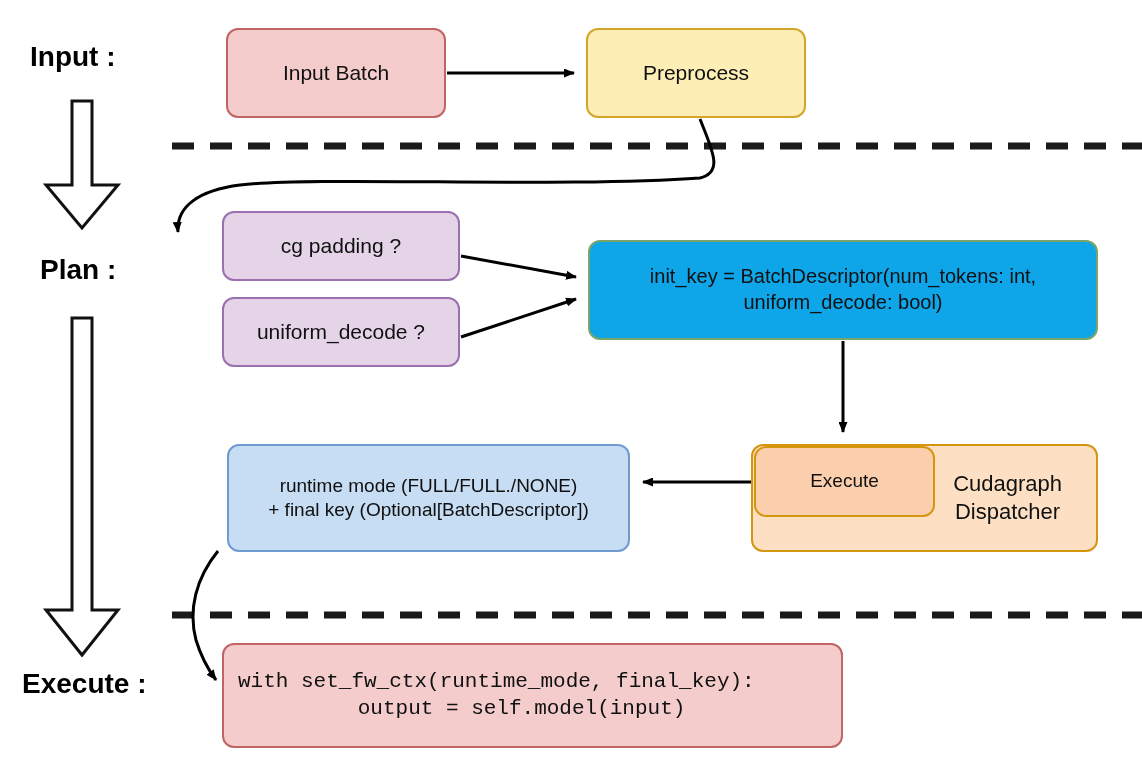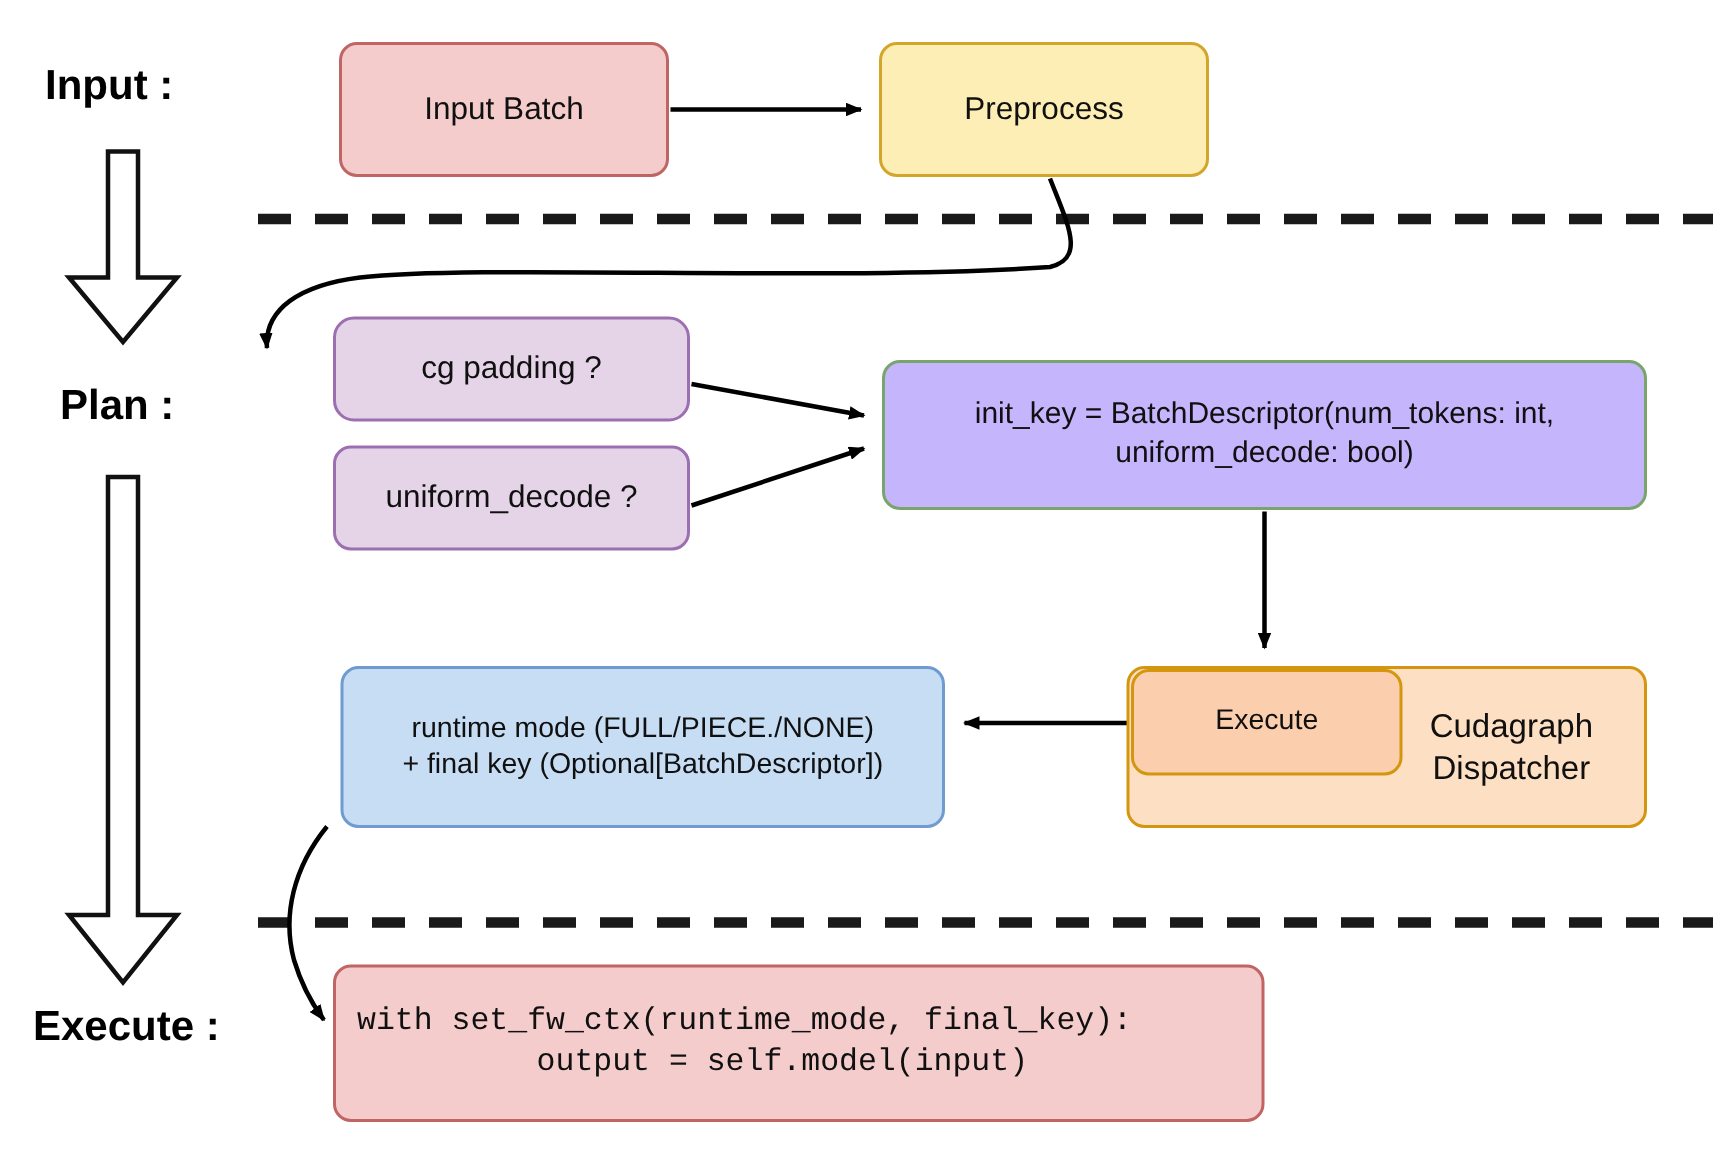--- a/index.html
+++ b/index.html
@@ -70,40 +70,40 @@
 
   <div class="stage-label" style="left:22px;top:668px;font-size:28px;">Execute :</div>
 
   <div class="node" style="left:226px;top:28px;width:220px;height:90px;
               background:#f5cccc;border-color:#c06464;font-size:21px;">Input Batch</div>
 
   <div class="node" style="left:586px;top:28px;width:220px;height:90px;
               background:#fdeeb5;border-color:#d3a62a;font-size:21px;">Preprocess</div>
 
   <div class="node" style="left:222px;top:211px;width:238px;height:70px;
-              background:#e5d4e8;border-color:#9b6fb0;font-size:21px;border-radius:14px;">cg padding ?</div>
+              background:#e5d4e8;border-color:#9b6fb0;font-size:21px;">cg padding ?</div>
 
   <div class="node" style="left:222px;top:297px;width:238px;height:70px;
               background:#e5d4e8;border-color:#9b6fb0;font-size:21px;">uniform_decode ?</div>
 
   <div class="node" style="left:588px;top:240px;width:510px;height:100px;
-              background:#c4b5fd;border-color:#79a56b;font-size:20px;
+              background:#0ea5e9;border-color:#79a56b;font-size:20px;
               white-space:pre-line;">init_key = BatchDescriptor(num_tokens: int,
 uniform_decode: bool)</div>
 
   <div class="node outer-dispatcher" style="left:751px;top:444px;width:347px;height:108px;
               background:#fde0c3;border-color:#d4960f;font-size:22px;
               white-space:pre-line;">Cudagraph
 Dispatcher</div>
 
   <div class="node inner-dispatch" style="left:754px;top:446px;width:181px;height:71px;
               background:#fbcfae;border-color:#d4960f;font-size:19px;">Execute</div>
 
   <div class="node" style="left:227px;top:444px;width:403px;height:108px;
               background:#c7ddf4;border-color:#6f9bd0;font-size:19px;
-              white-space:pre-line;">runtime mode (FULL/PIECE./NONE)
+              white-space:pre-line;">runtime mode (FULL/FULL./NONE)
 + final key (Optional[BatchDescriptor])</div>
 
   <div class="node code-node" style="left:222px;top:643px;width:621px;height:105px;
               background:#f5cccc;border-color:#c06464;font-size:21px;text-align:center;">with set_fw_ctx(runtime_mode, final_key):
     output = self.model(input)</div>
 
 </div>
 
 </body></html>

